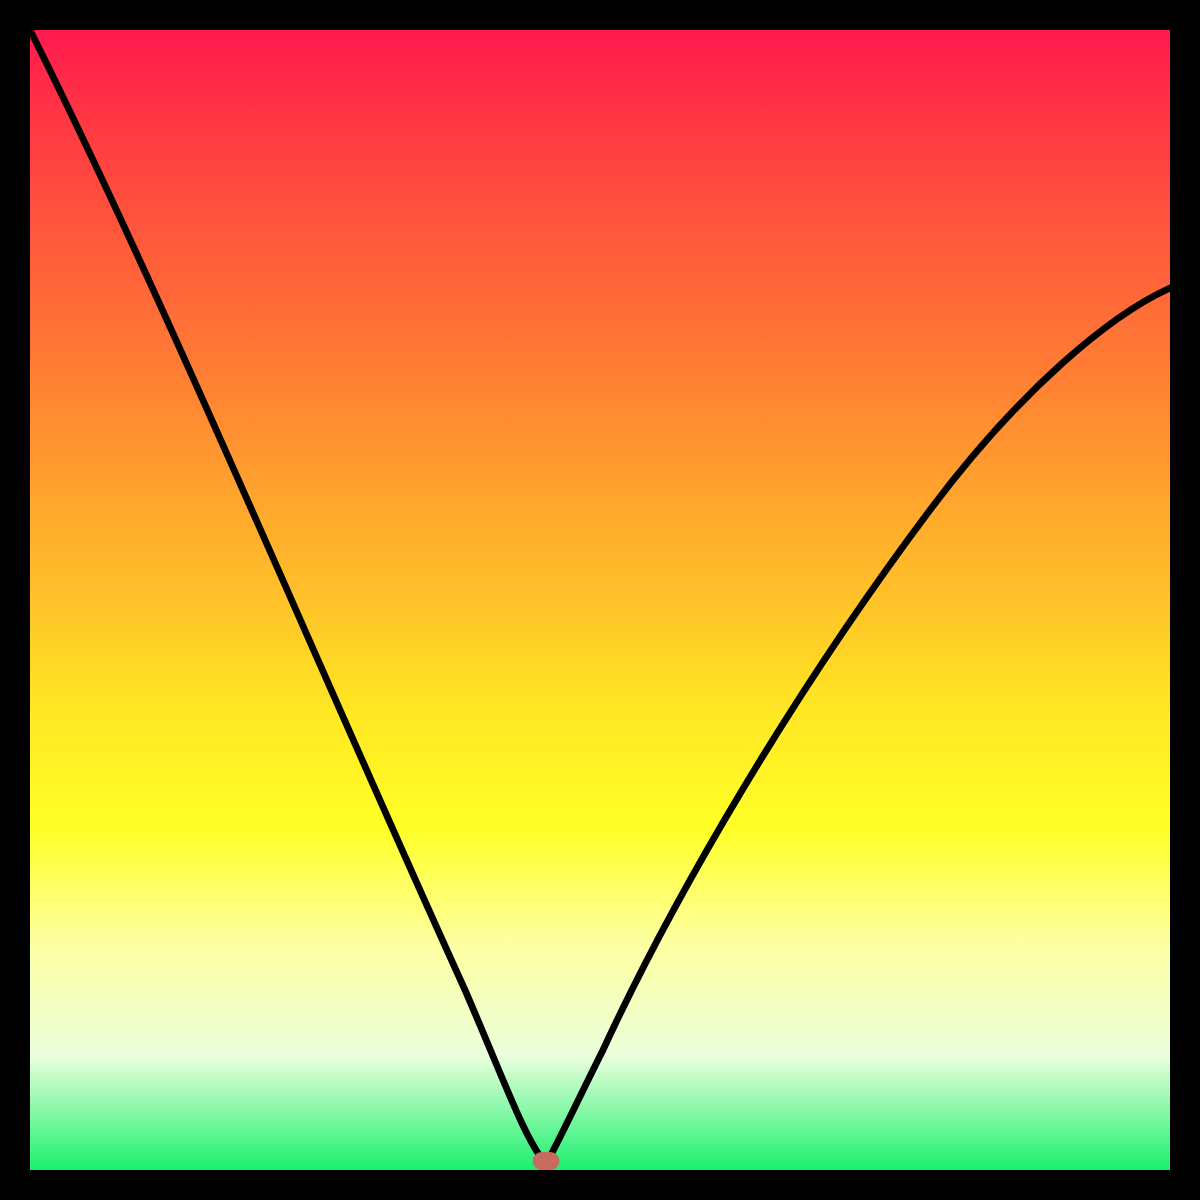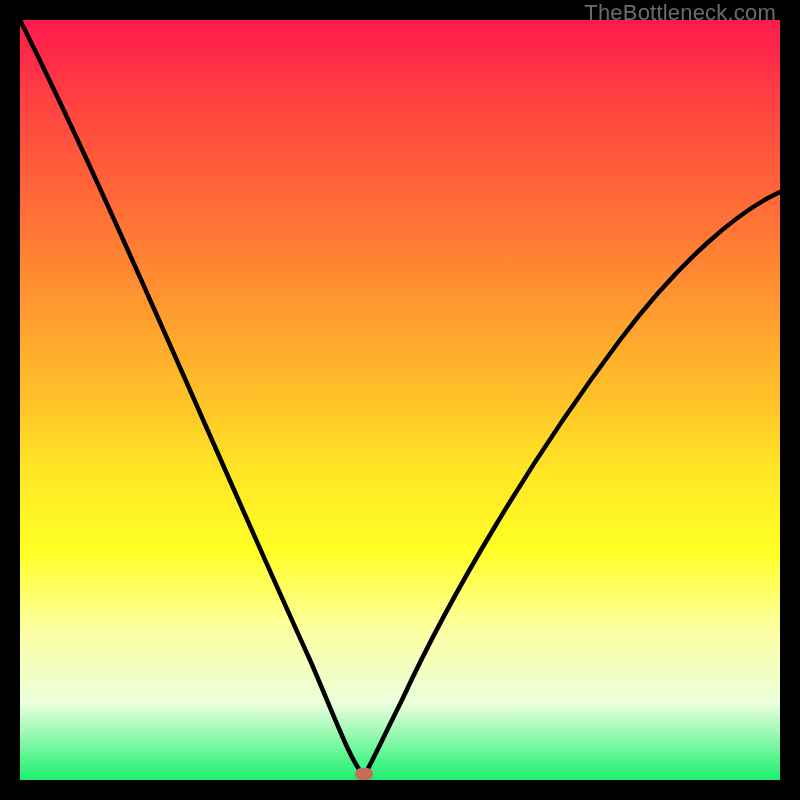--- a/index.html
+++ b/index.html
@@ -68,14 +68,13 @@
     <svg class="curve" viewBox="0 0 760 760" preserveAspectRatio="none">
       <path d="M 0 0
                C 90 180, 190 420, 290 640
                C 316 700, 330 740, 344 756
                C 350 746, 362 720, 382 680
                C 430 576, 510 440, 600 320
                C 660 240, 720 190, 760 172" fill="none" stroke="#000" stroke-width="4.5" stroke-linecap="round"></path>
     </svg>
     <div class="marker" style="left:45.3%;top:99.2%;background:#c76b5f;"></div>
   </div>
-  <div class="watermark">TheBottleneck.com</div>
 </div>
 
 </body></html>

